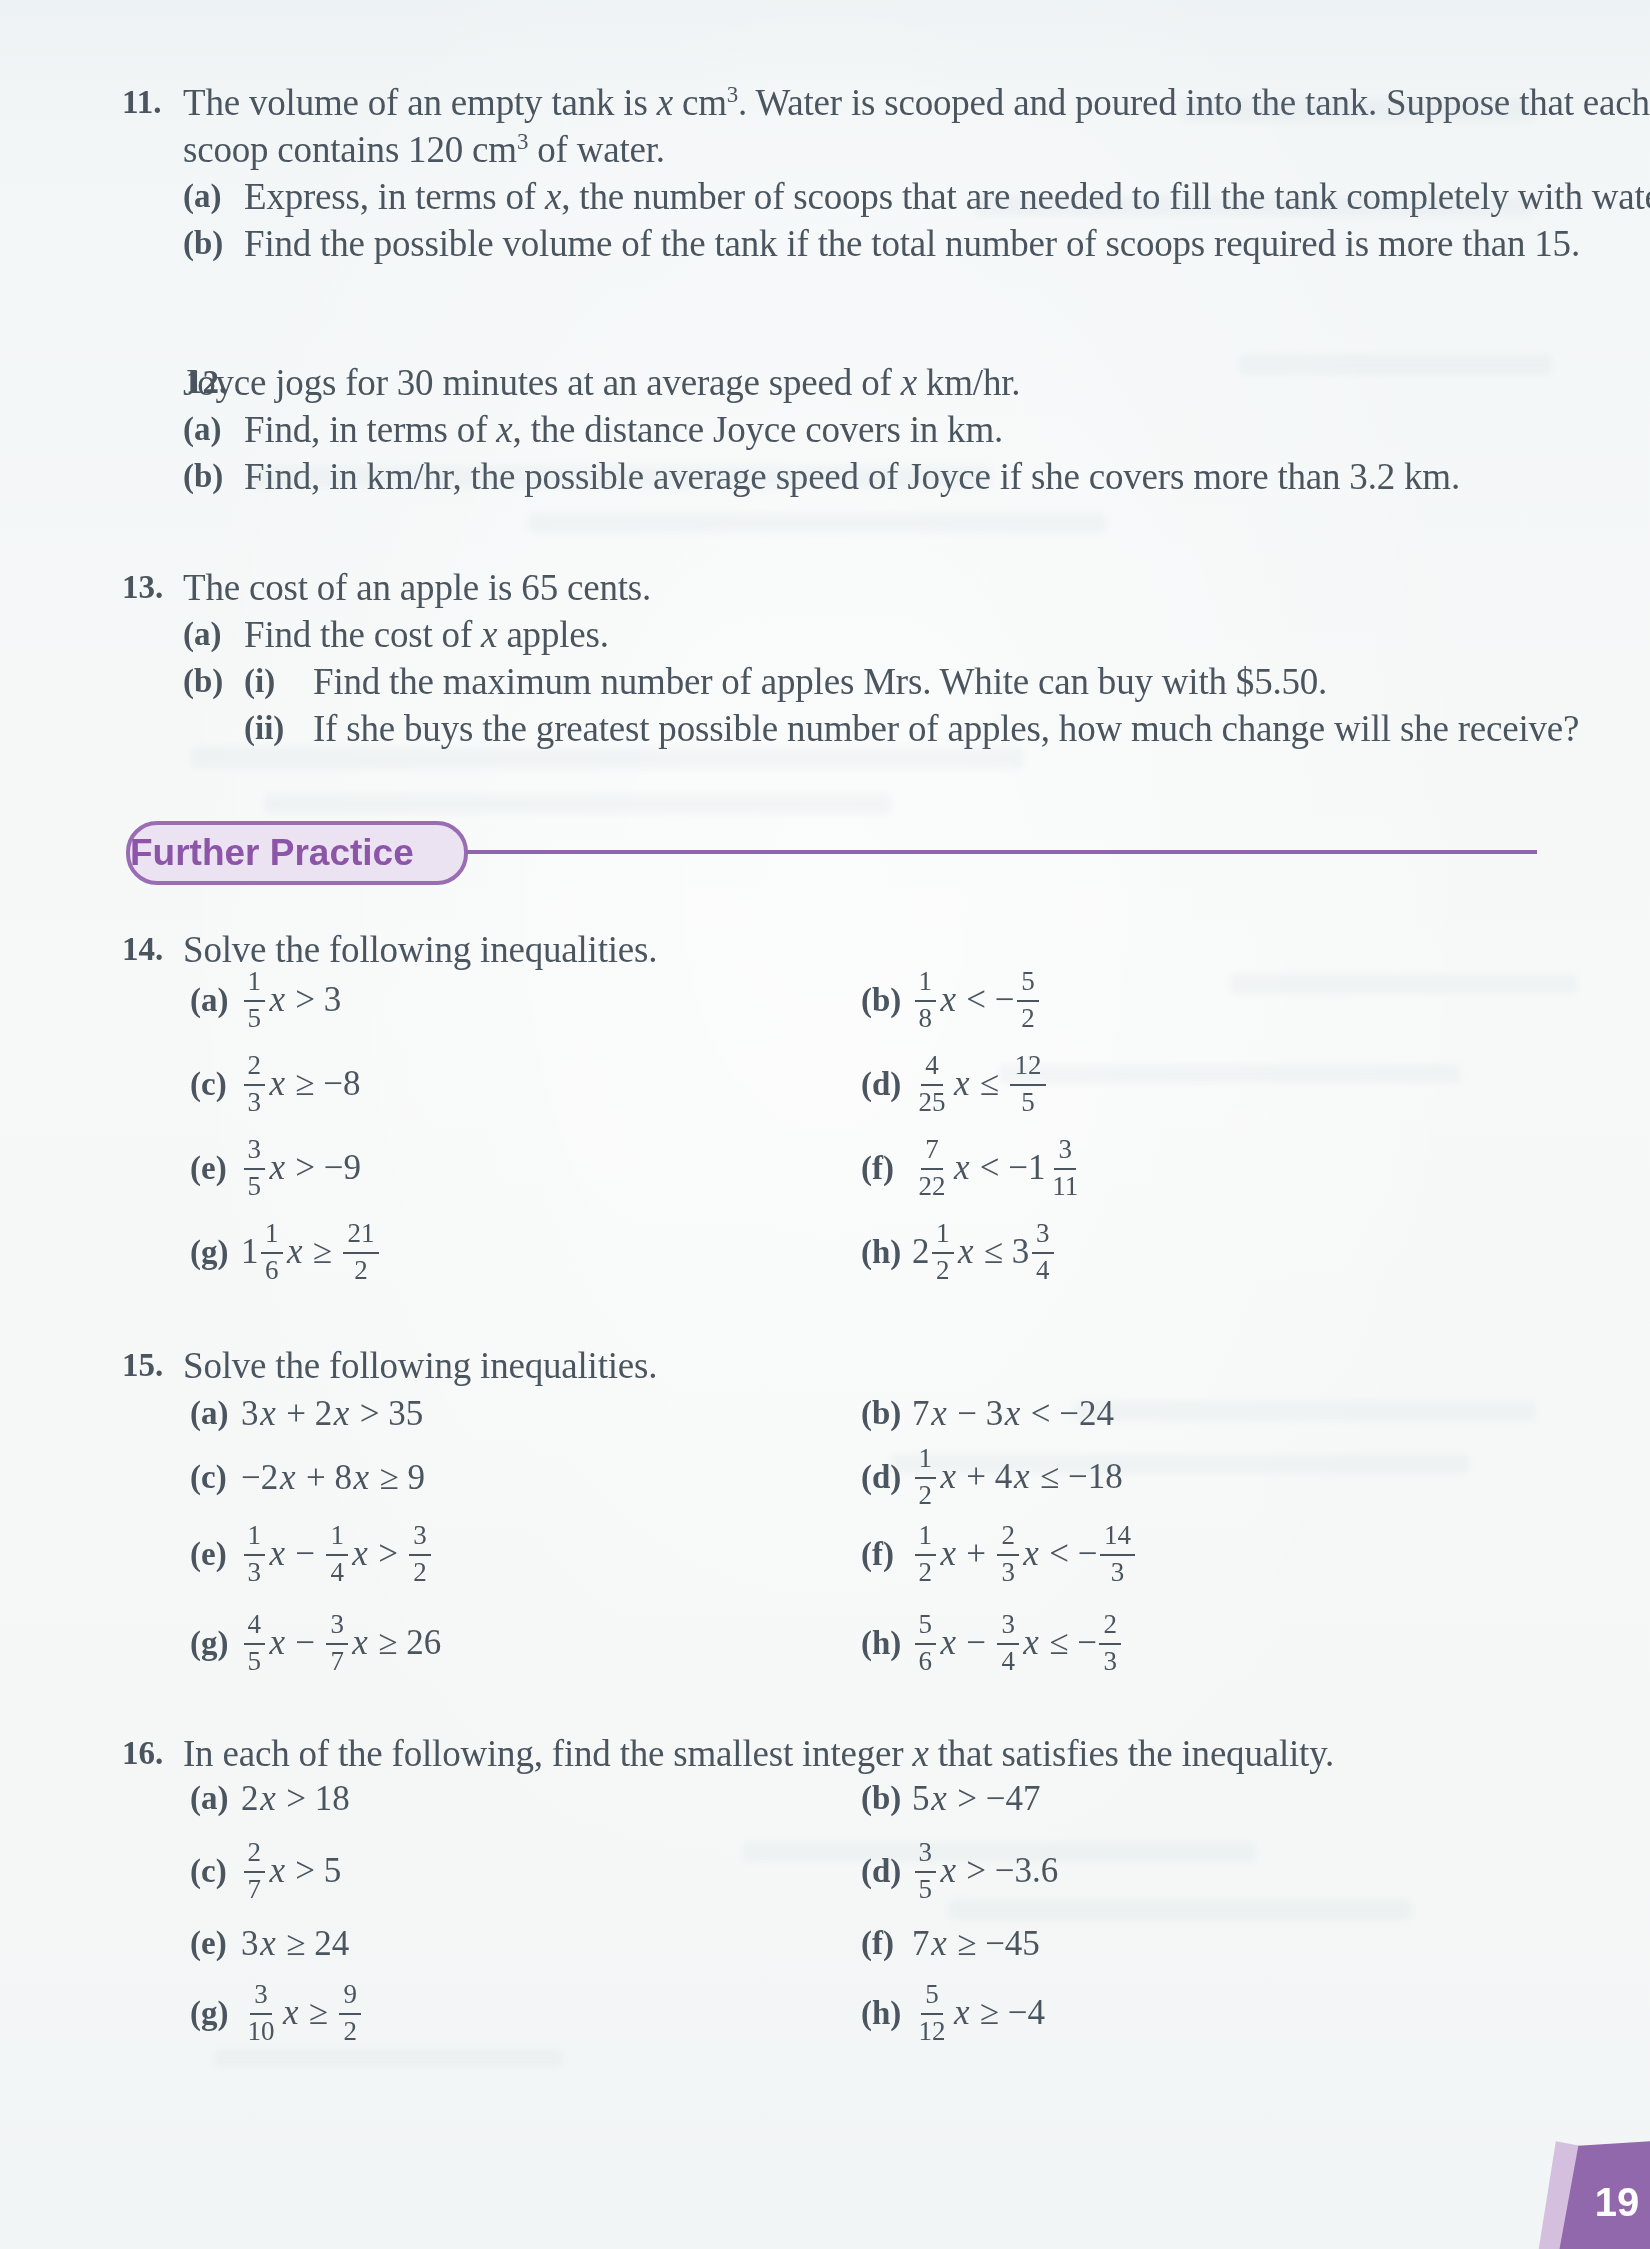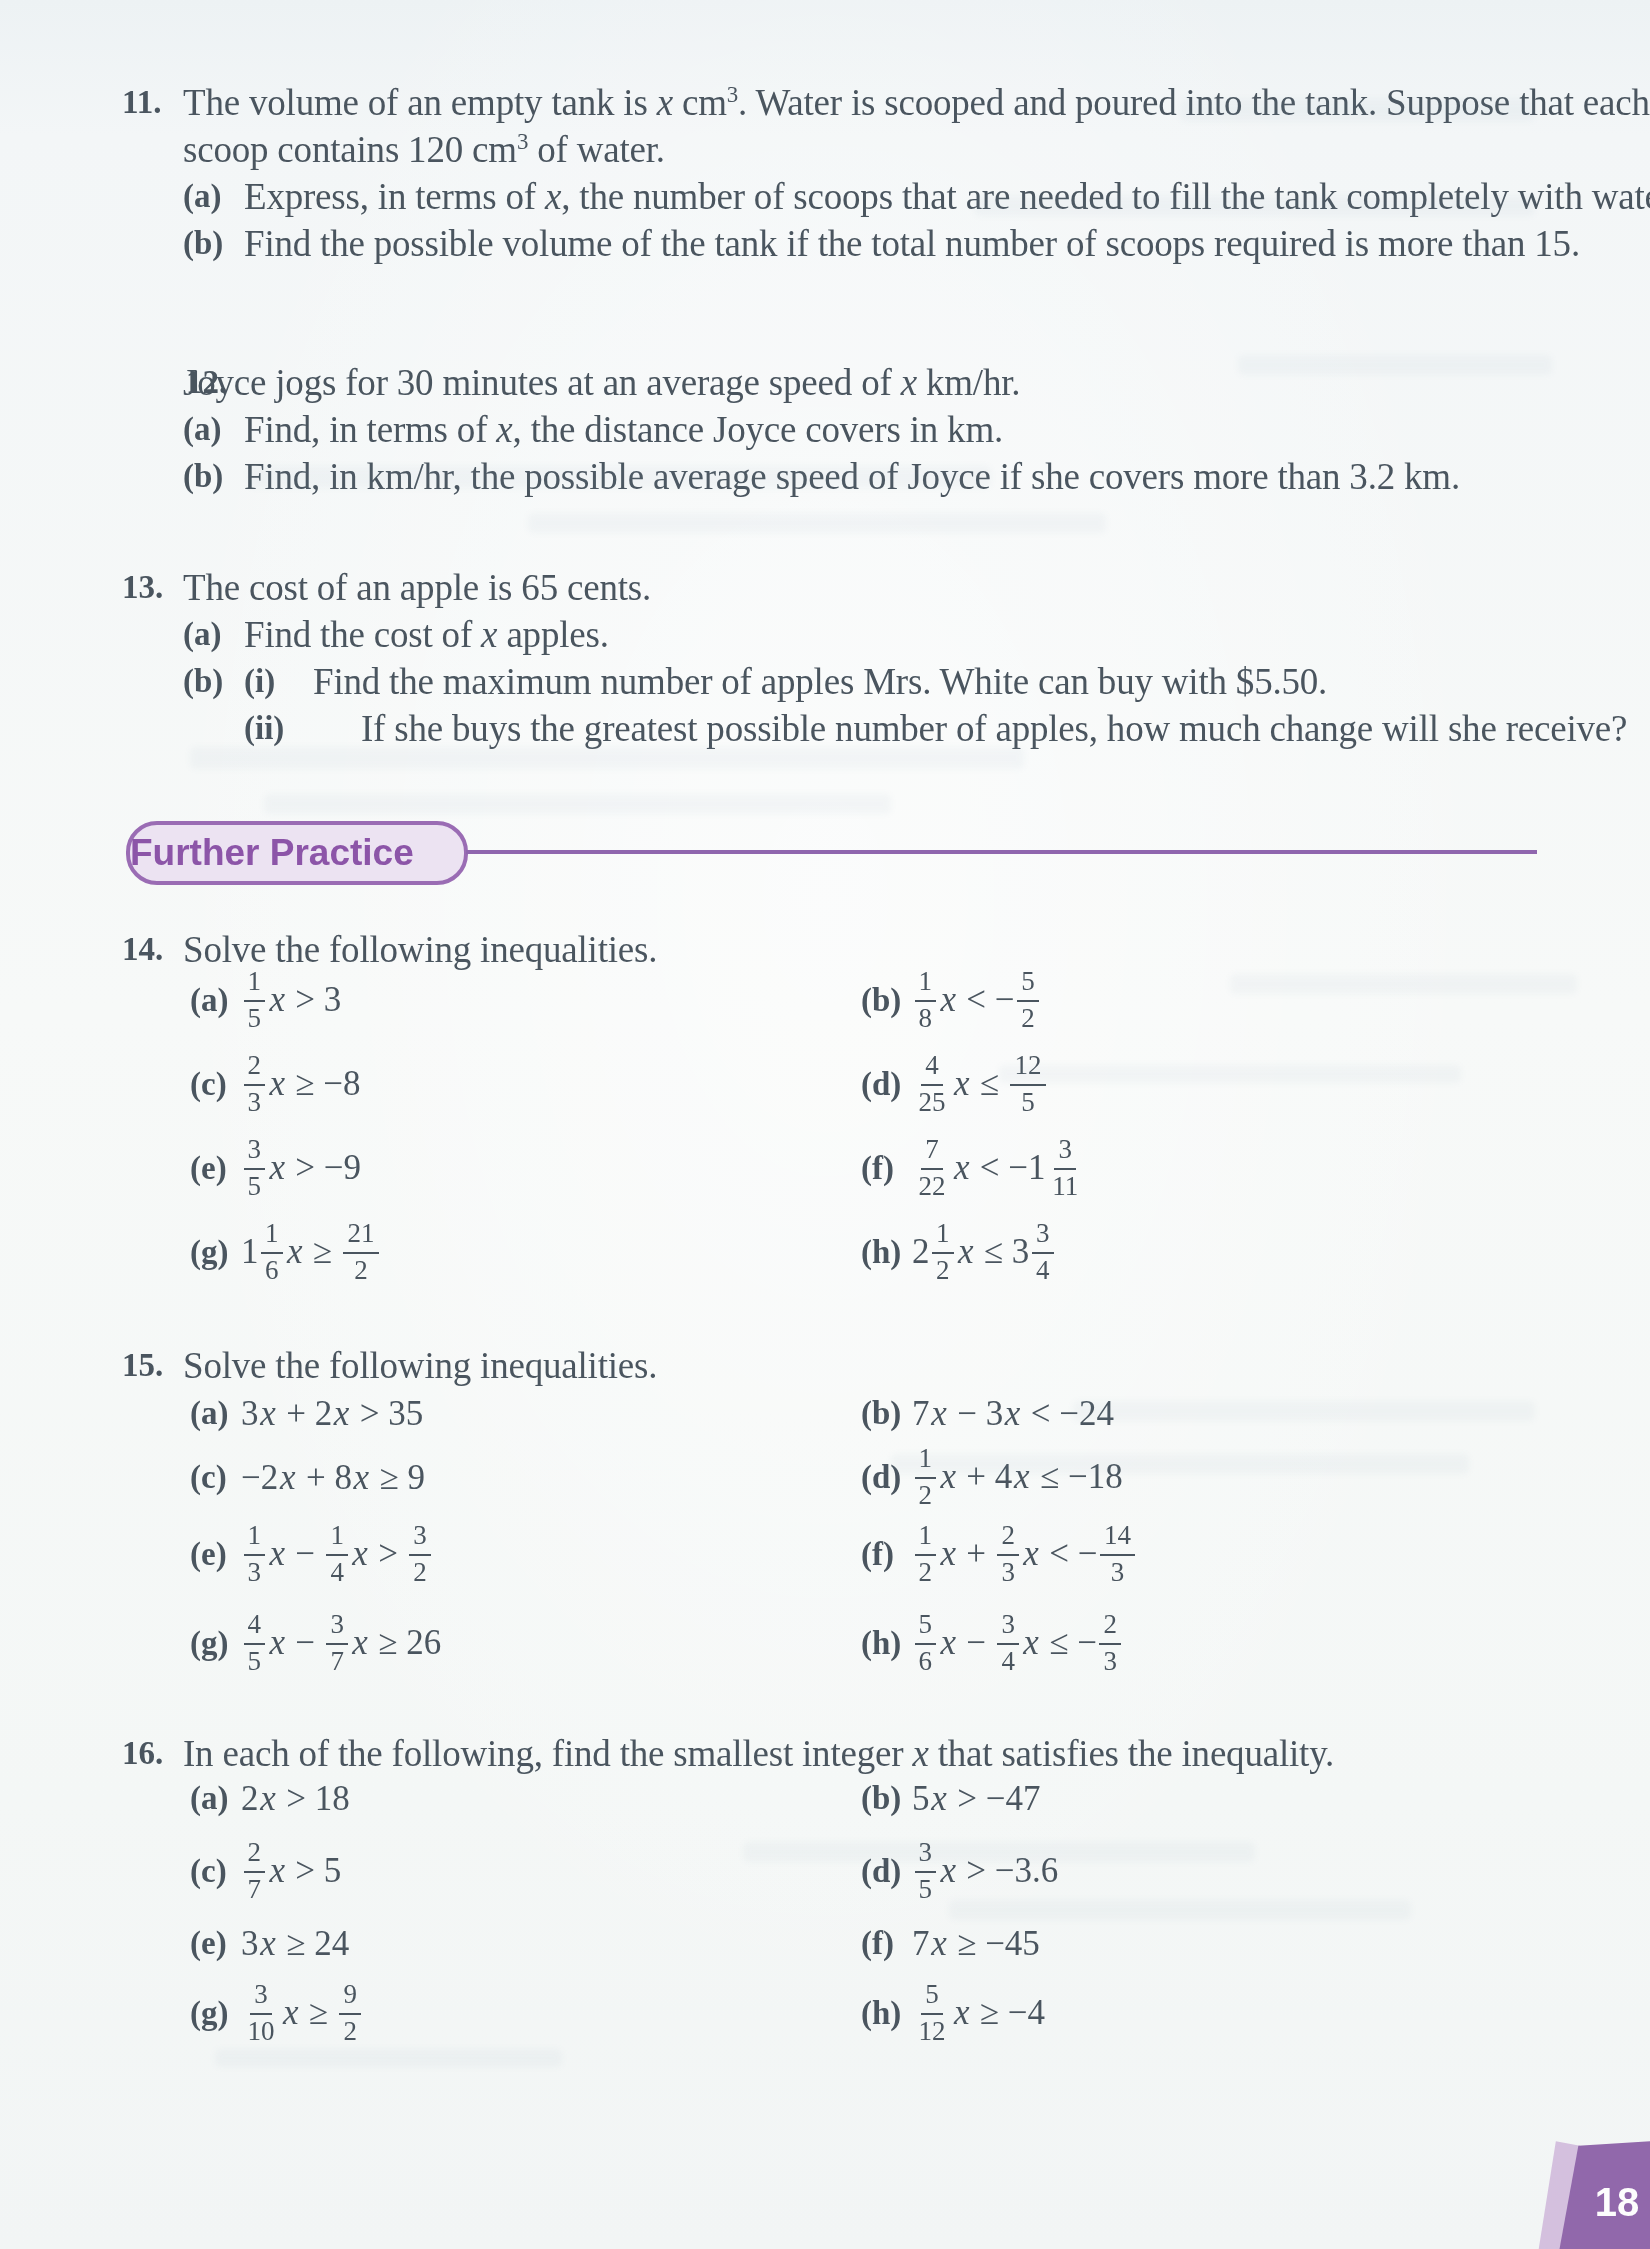--- a/index.html
+++ b/index.html
@@ -92,21 +92,21 @@
         <span class="plabel" style="left: 61px;">(a)</span>
         <span class="qtext" style="left: 122px;">Find the cost of <i class="ivar">x</i> apples.</span>
       </div>
       <div class="row" style="top: 658px; left: 122px;">
         <span class="plabel" style="left: 61px;">(b)</span>
         <span class="plabel" style="left: 122px;">(i)</span>
         <span class="qtext" style="left: 191px;">Find the maximum number of apples Mrs. White can buy with $5.50.</span>
       </div>
       <div class="row" style="top: 705px; left: 122px;">
         <span class="plabel" style="left: 122px;">(ii)</span>
-        <span class="qtext" style="left: 191px; margin-left: 48px;">If she buys the greatest possible number of apples, how much change will she receive?</span>
+        <span class="qtext" style="left: 191px;">If she buys the greatest possible number of apples, how much change will she receive?</span>
       </div>
     </div>
 
   <div>
     <div class="banner-box">
       <span class="banner-label">Further Practice</span>
     </div>
     <div class="banner-line"></div>
   </div>
 
@@ -451,17 +451,17 @@
       <div class="ghost" style="left: 891px; top: 1454px; width: 578px; height: 20px;"></div>
       <div class="ghost" style="left: 743px; top: 1842px; width: 512px; height: 20px;"></div>
       <div class="ghost" style="left: 949px; top: 1900px; width: 462px; height: 20px;"></div>
       <div class="ghost" style="left: 215px; top: 2049px; width: 347px; height: 18px;"></div>
       <div class="ghost" style="left: 1238px; top: 355px; width: 314px; height: 20px;"></div>
     </div>
 
   <div class="corner">
     <div class="corner-light"></div>
     <div class="corner-dark"></div>
-    <span class="corner-num">18</span>
+    <span class="corner-num">19</span>
   </div>
 
 </div>
 
 
 </body></html>

